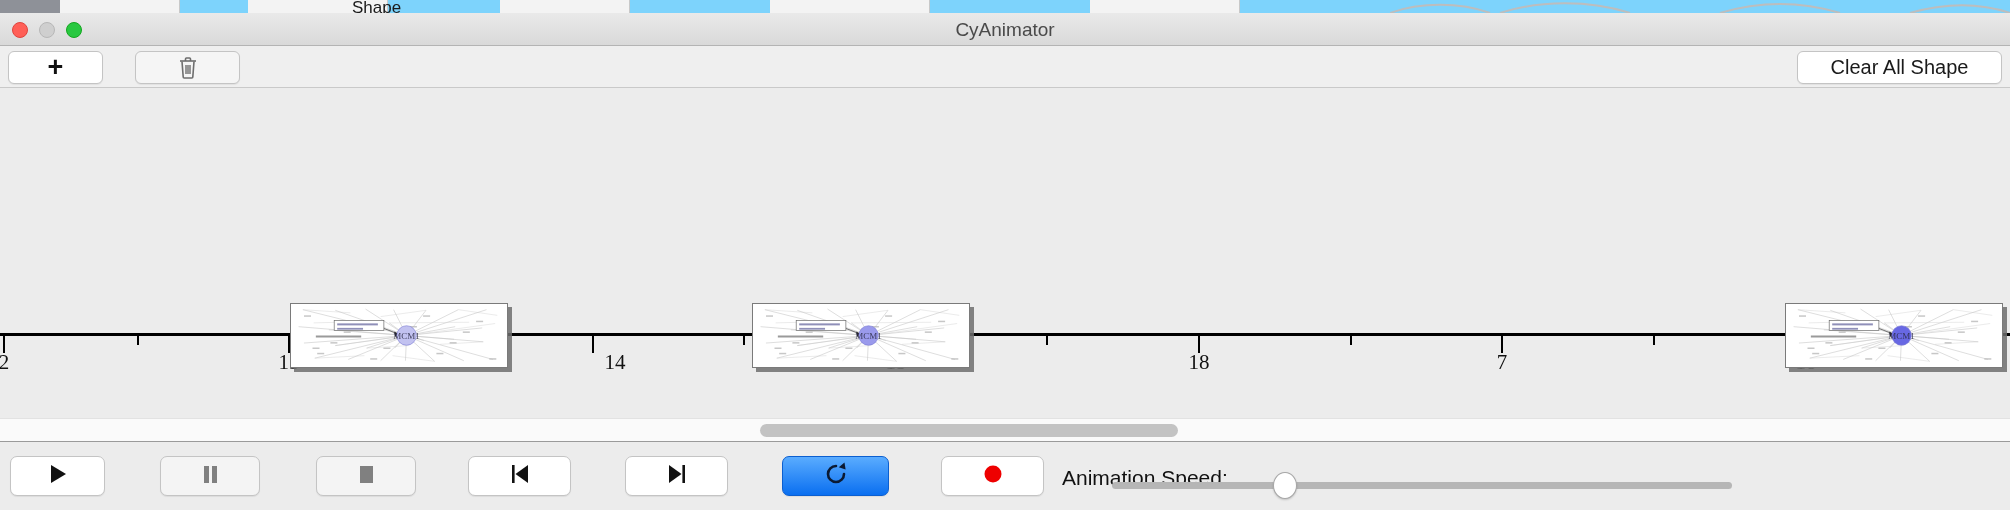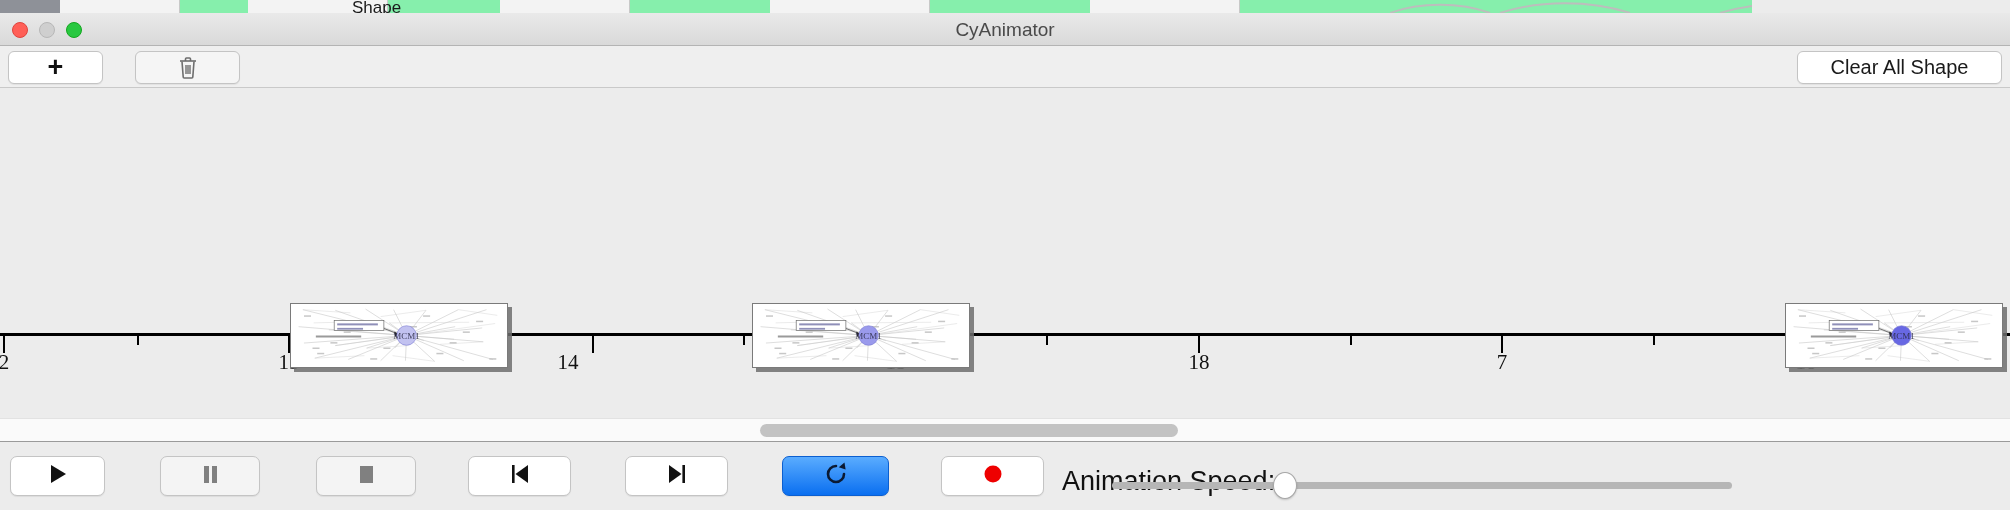--- a/index.html
+++ b/index.html
@@ -6,22 +6,22 @@
   html, body {
     width: 2010px; height: 510px;
     font-family: "Liberation Sans", sans-serif;
     background: #ececec;
     overflow: hidden;
   }
   .app { position: relative; width: 2010px; height: 510px; }
 
   
   .bg-strip {
-    position: absolute; left: 0; top: 0; width: 1752px; height: 13px;
-    background: #86efac; overflow: hidden;
+    position: absolute; left: 0; top: 0; width: 2010px; height: 13px;
+    background: #7dd3fc; overflow: hidden;
   }
   .bg-tab {
     position: absolute; top: 0; height: 13px;
     background: #f3f3f3; border-right: 1px solid #c8c8c8;
   }
   .bg-darktab {
     position: absolute; top: 0; height: 13px; background: #8e9198;
   }
   .bg-word {
     position: absolute; top: -2px; font-size: 17px; color: #1a1a1a;
@@ -121,21 +121,21 @@
     background: #ffffff;
     display: flex; align-items: center; justify-content: center;
     box-shadow: 0 1px 1px rgba(0,0,0,0.07);
   }
   .cbtn.dim { background: #f4f4f4; }
   .cbtn.active {
     background: linear-gradient(to bottom, #5aacff 0%, #0a6ff0 100%);
     border: 1px solid #0b5fd0;
   }
   .speed-label {
-    position: absolute; top: 23px; font-size: 27px; color: #111;
+    position: absolute; top: 23px; font-size: 21px; color: #111;
   }
   .slider-track {
     position: absolute; height: 7px; border-radius: 4px; background: #b6b6b6; top: 39px;
   }
   .slider-knob {
     position: absolute; width: 24px; height: 27px; border-radius: 50%;
     background: #ffffff; border: 1px solid #a6a6a6; top: 29px;
     box-shadow: 0 1px 2px rgba(0,0,0,0.18);
   }
 </style>
@@ -193,21 +193,21 @@
     <div class="timeline-inner" id="timeline-content">
 
       <div class="ruler-line"></div>
     <div class="tick major" style="left: 3px;"></div>
         <div class="tick-label" style="left: 4px;">2</div>
         <div class="tick minor" style="left: 137px;"></div>
         <div class="tick major" style="left: 288px;"></div>
         <div class="tick-label" style="left: 289px;">13</div>
         <div class="tick minor" style="left: 440px;"></div>
         <div class="tick major" style="left: 592px;"></div>
-        <div class="tick-label" style="left: 568px;">14</div>
+        <div class="tick-label" style="left: 615px;">14</div>
         <div class="tick minor" style="left: 743px;"></div>
         <div class="tick major" style="left: 895px;"></div>
         <div class="tick-label" style="left: 896px;">15</div>
         <div class="tick minor" style="left: 1046px;"></div>
         <div class="tick major" style="left: 1198px;"></div>
         <div class="tick-label" style="left: 1199px;">18</div>
         <div class="tick minor" style="left: 1350px;"></div>
         <div class="tick major" style="left: 1501px;"></div>
         <div class="tick-label" style="left: 1502px;">7</div>
         <div class="tick minor" style="left: 1653px;"></div>

